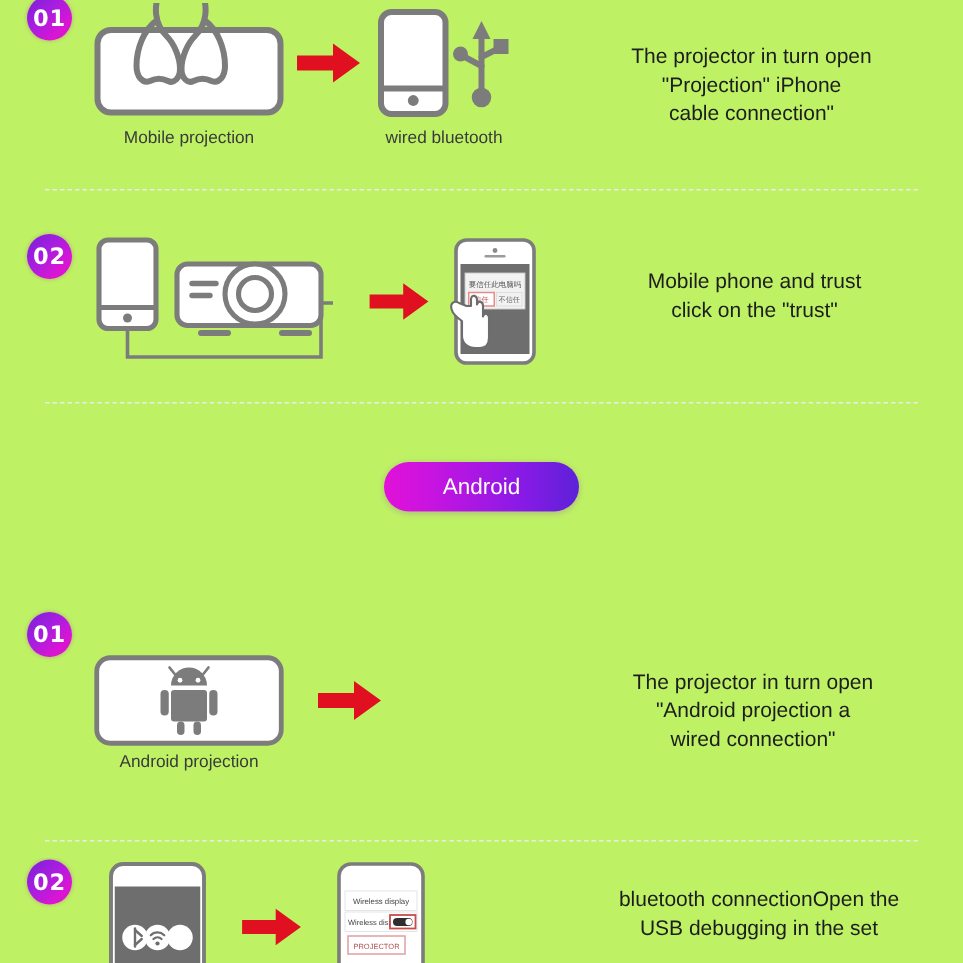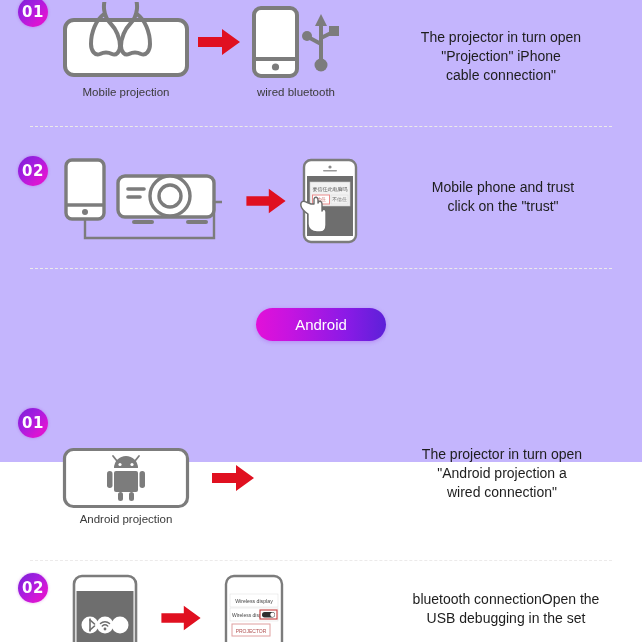--- a/index.html
+++ b/index.html
@@ -10,23 +10,23 @@
   body {
     width: 642px;
     height: 642px;
     overflow: hidden;
     font-family: "Liberation Sans", sans-serif;
     color: #2b2b2b;
     position: relative;
   }
   .page {
     width: 642px;
-    height: 462px;
+    height: 642px;
     position: relative;
-    background: #c4b5fd;
+    background: #bef264;
   }
 
   
   .step {
     position: absolute;
     left: 0;
     width: 642px;
     display: block;
   }
   .badge {
@@ -246,21 +246,21 @@
   </div>
 
   <div class="divider" style="top:268px;"></div>
 
   <div class="os-pill">Android</div>
 
   <div class="step" style="top:405px;height:125px;">
 
     <div class="badge" style="left:18px;top:3px;">01</div>
 
-    <div class="icons" style="left:62px;top:42px;gap:14px;">
+    <div class="icons" style="left:62px;top:31px;gap:14px;">
 
       <div class="icon-block">
         <div class="icon-art">
           <svg width="128" height="62" viewBox="0 0 128 62">
             <rect x="2.5" y="2.5" width="123" height="57" rx="9" ry="9" fill="#ffffff" stroke="#7c7c7c" stroke-width="3.2"></rect>
             <g fill="#7c7c7c">
               <path d="M52 21 A12 12 0 0 1 76 21 Z"></path>
               <rect x="52" y="24" width="24" height="21" rx="2"></rect>
               <rect x="45" y="24" width="5.5" height="17" rx="2.7"></rect>
               <rect x="77.5" y="24" width="5.5" height="17" rx="2.7"></rect>

